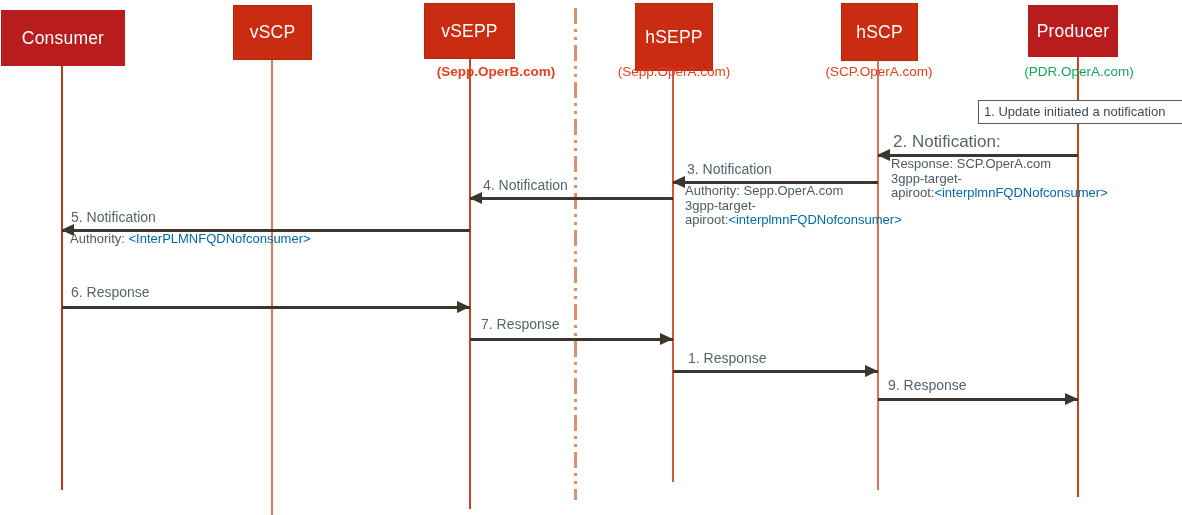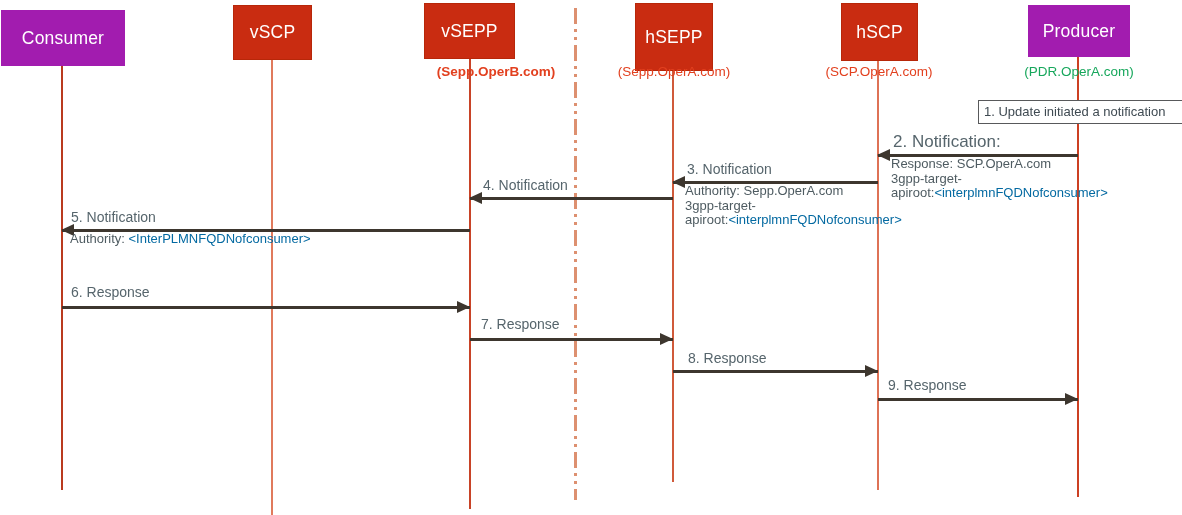--- a/index.html
+++ b/index.html
@@ -5,21 +5,21 @@
   html,body { margin:0; padding:0; background:#ffffff; }
   .canvas {
     position:relative; width:1182px; height:515px; background:#ffffff;
     font-family:"Liberation Sans", sans-serif; overflow:hidden;
   }
   
   .actor-box {
     position:absolute; display:flex; align-items:center; justify-content:center;
     color:#ffffff; font-size:17.5px; letter-spacing:0.2px;
   }
-  .actor-green { background:#a21caf; }
+  .actor-green { background:#b91c1c; }
   .actor-red   { background:#C92C11; border:1px solid #B72709; box-sizing:border-box; }
   
   .lifeline { position:absolute; width:2px; z-index:0; }
   .ll-consumer { background:#B93A1F; }
   .ll-vscp     { background:#E07A5C; }
   .ll-vsepp    { background:#C84327; }
   .ll-hsepp    { background:#D05A3A; }
   .ll-hscp     { background:#DE7256; }
   .ll-producer { background:#CC4023; }
   
@@ -79,21 +79,21 @@
   </div>
   <div class="actor-box actor-red" style="left:424px; top:3px; width:91px; height:56px;">
     <span>vSEPP</span>
   </div>
   <div class="actor-box actor-red" style="left:635px; top:3px; width:78px; height:68px;">
     <span>hSEPP</span>
   </div>
   <div class="actor-box actor-red" style="left:841px; top:3px; width:77px; height:58px;">
     <span>hSCP</span>
   </div>
-  <div class="actor-box actor-green" style="left:1028px; top:5px; width:102px; height:52px;">
+  <div class="actor-box actor-green" style="left:1028px; top:5px; width:90px; height:52px;">
     <span>Producer</span>
   </div>
 
   <div class="sublabel sub-red" style="left:496px;font-weight:bold;">(Sepp.OperB.com)</div>
   <div class="sublabel sub-red" style="left:674px;">(Sepp.OperA.com)</div>
   <div class="sublabel sub-red" style="left:879px;">(SCP.OperA.com)</div>
   <div class="sublabel sub-green" style="left:1079px;">(PDR.OperA.com)</div>
 
   <div class="note-box">
     <span>1. Update initiated a notification</span>
@@ -129,21 +129,21 @@
   </div>
 
   <div class="msg-heading" style="left:71px; top:284px;">6. Response</div>
   <div class="msg-line" style="left:62px; top:306px; width:408px;"></div>
   <div class="arrowhead right" style="left:457px; top:301px;"></div>
 
   <div class="msg-heading" style="left:481px; top:316px;">7. Response</div>
   <div class="msg-line" style="left:470px; top:338px; width:203px;"></div>
   <div class="arrowhead right" style="left:660px; top:333px;"></div>
 
-  <div class="msg-heading" style="left:688px; top:350px;">8. Response</div>
+  <div class="msg-heading" style="left:688px; top:350px;">1. Response</div>
   <div class="msg-line" style="left:673px; top:370px; width:205px;"></div>
   <div class="arrowhead right" style="left:865px; top:365px;"></div>
 
   <div class="msg-heading" style="left:888px; top:377px;">9. Response</div>
   <div class="msg-line" style="left:878px; top:398px; width:200px;"></div>
   <div class="arrowhead right" style="left:1065px; top:393px;"></div>
 
 </div>
 
 </body></html>

